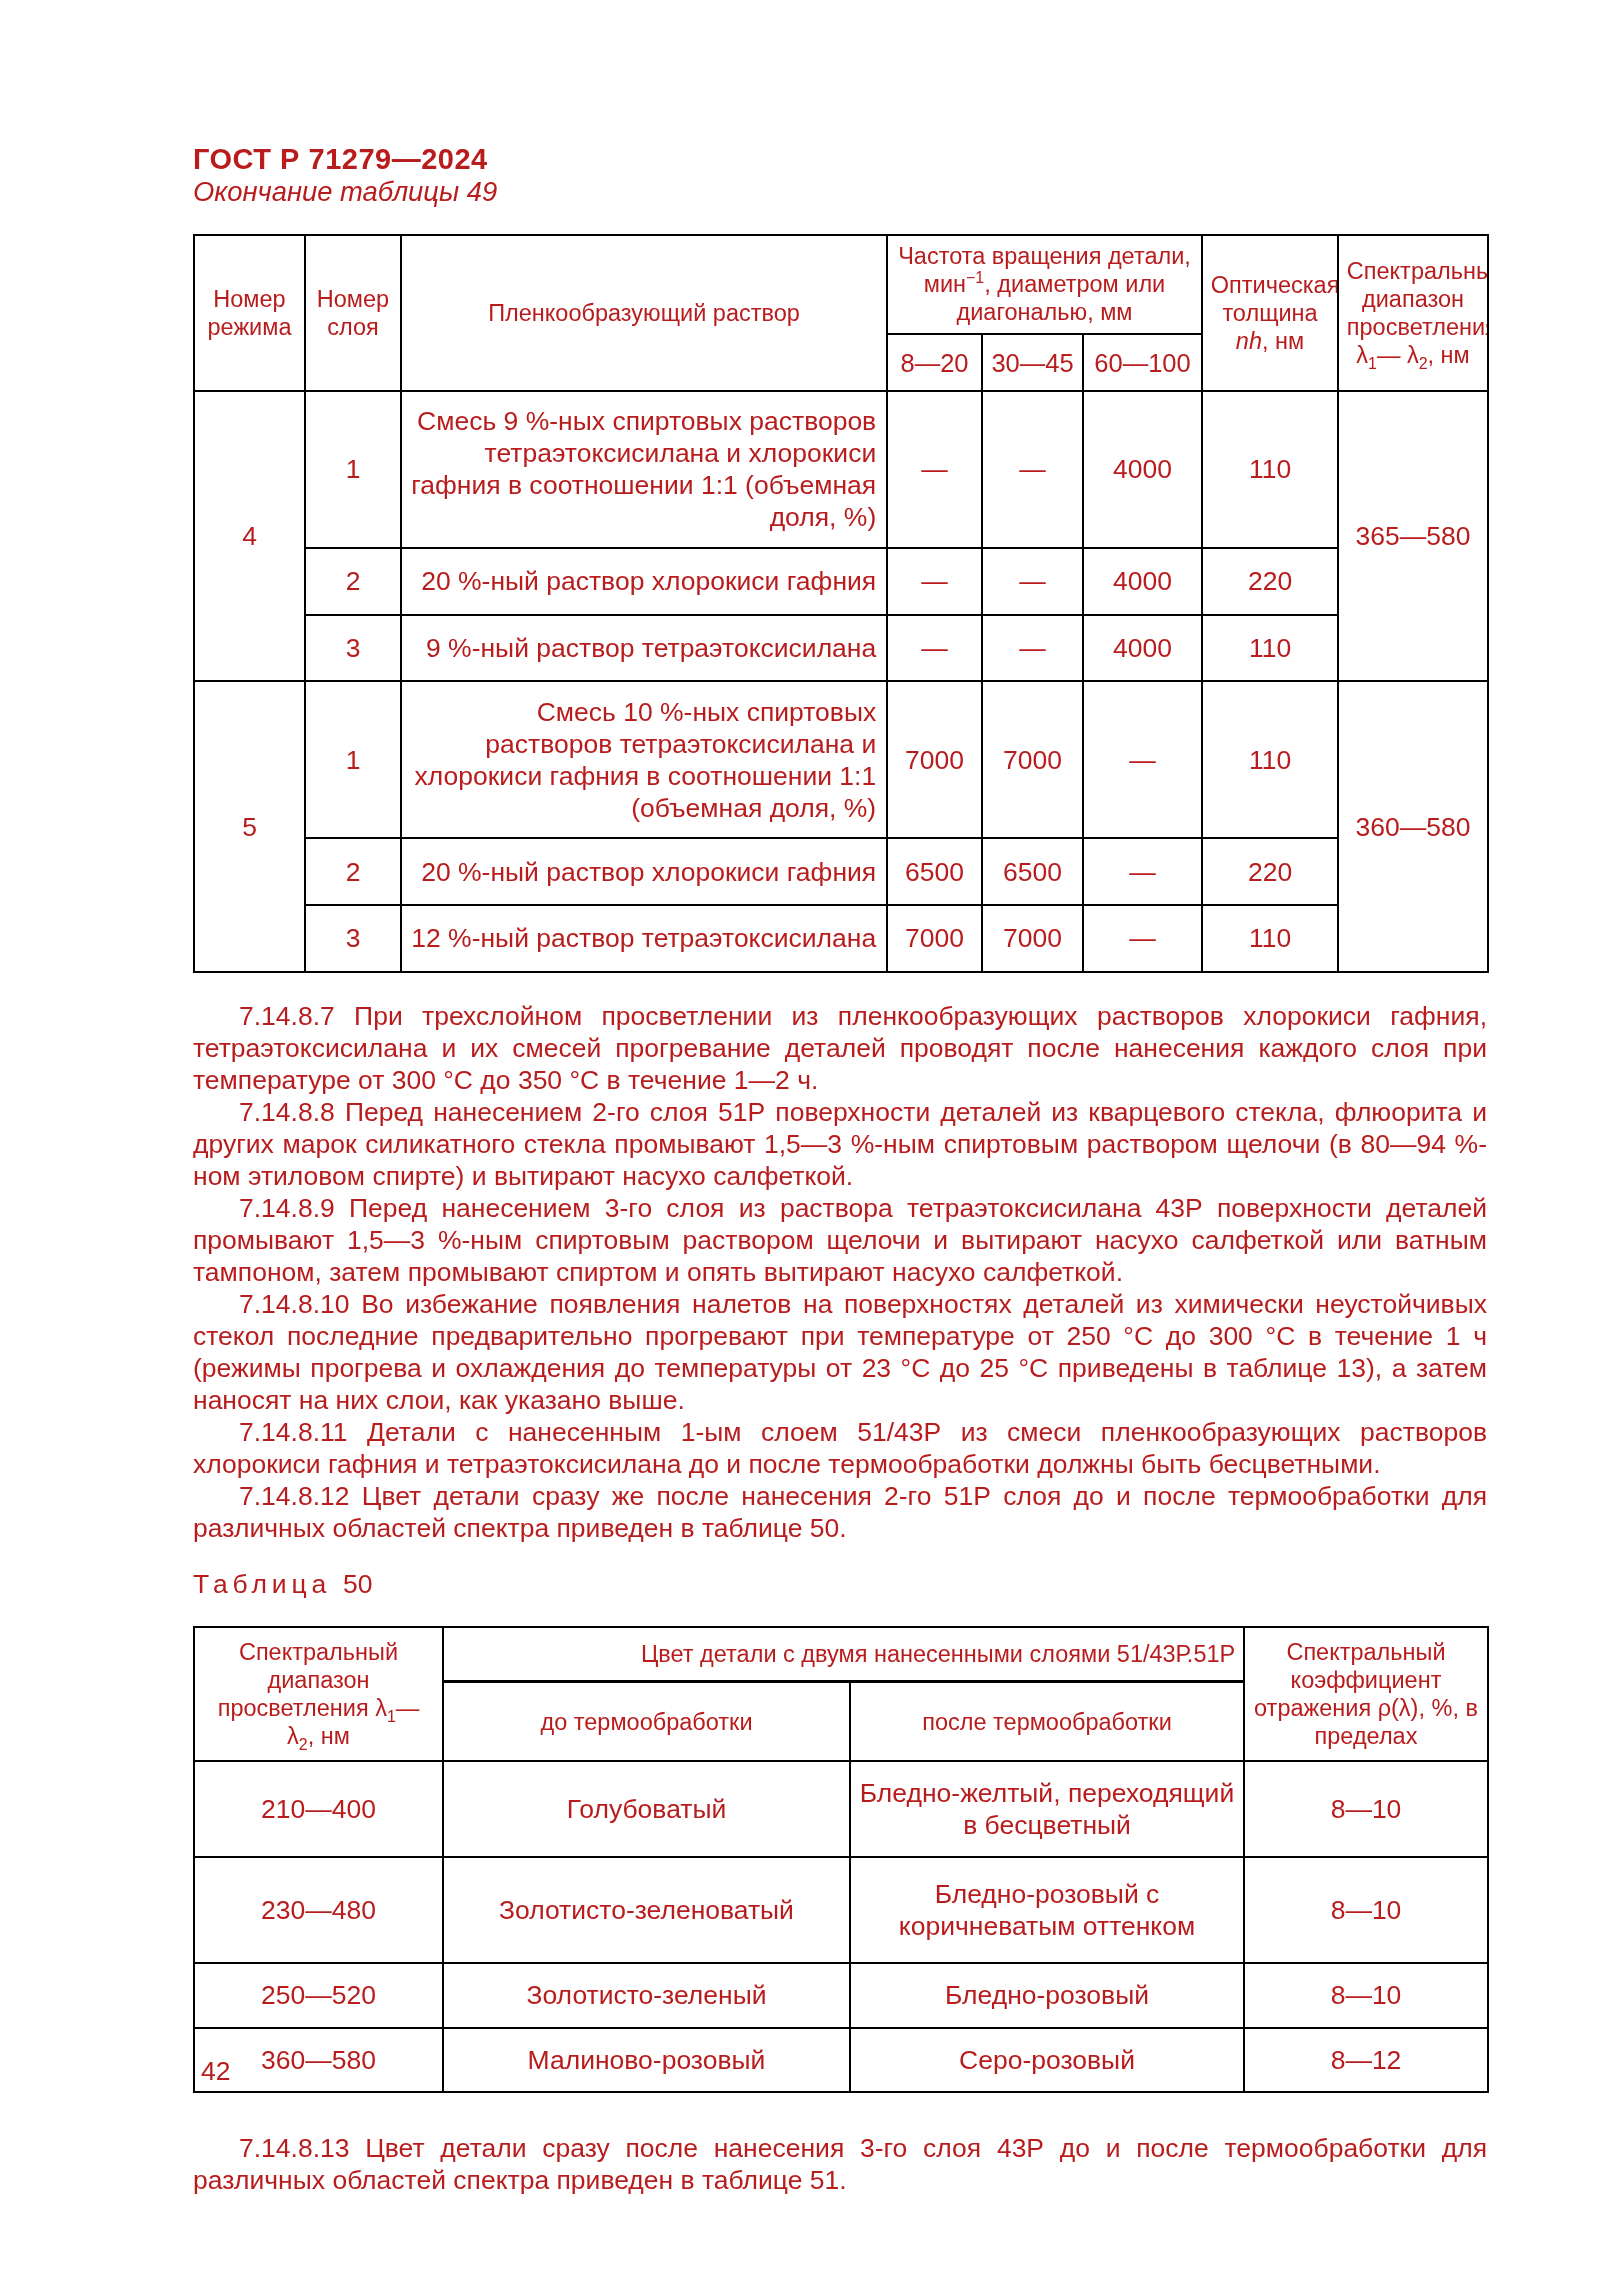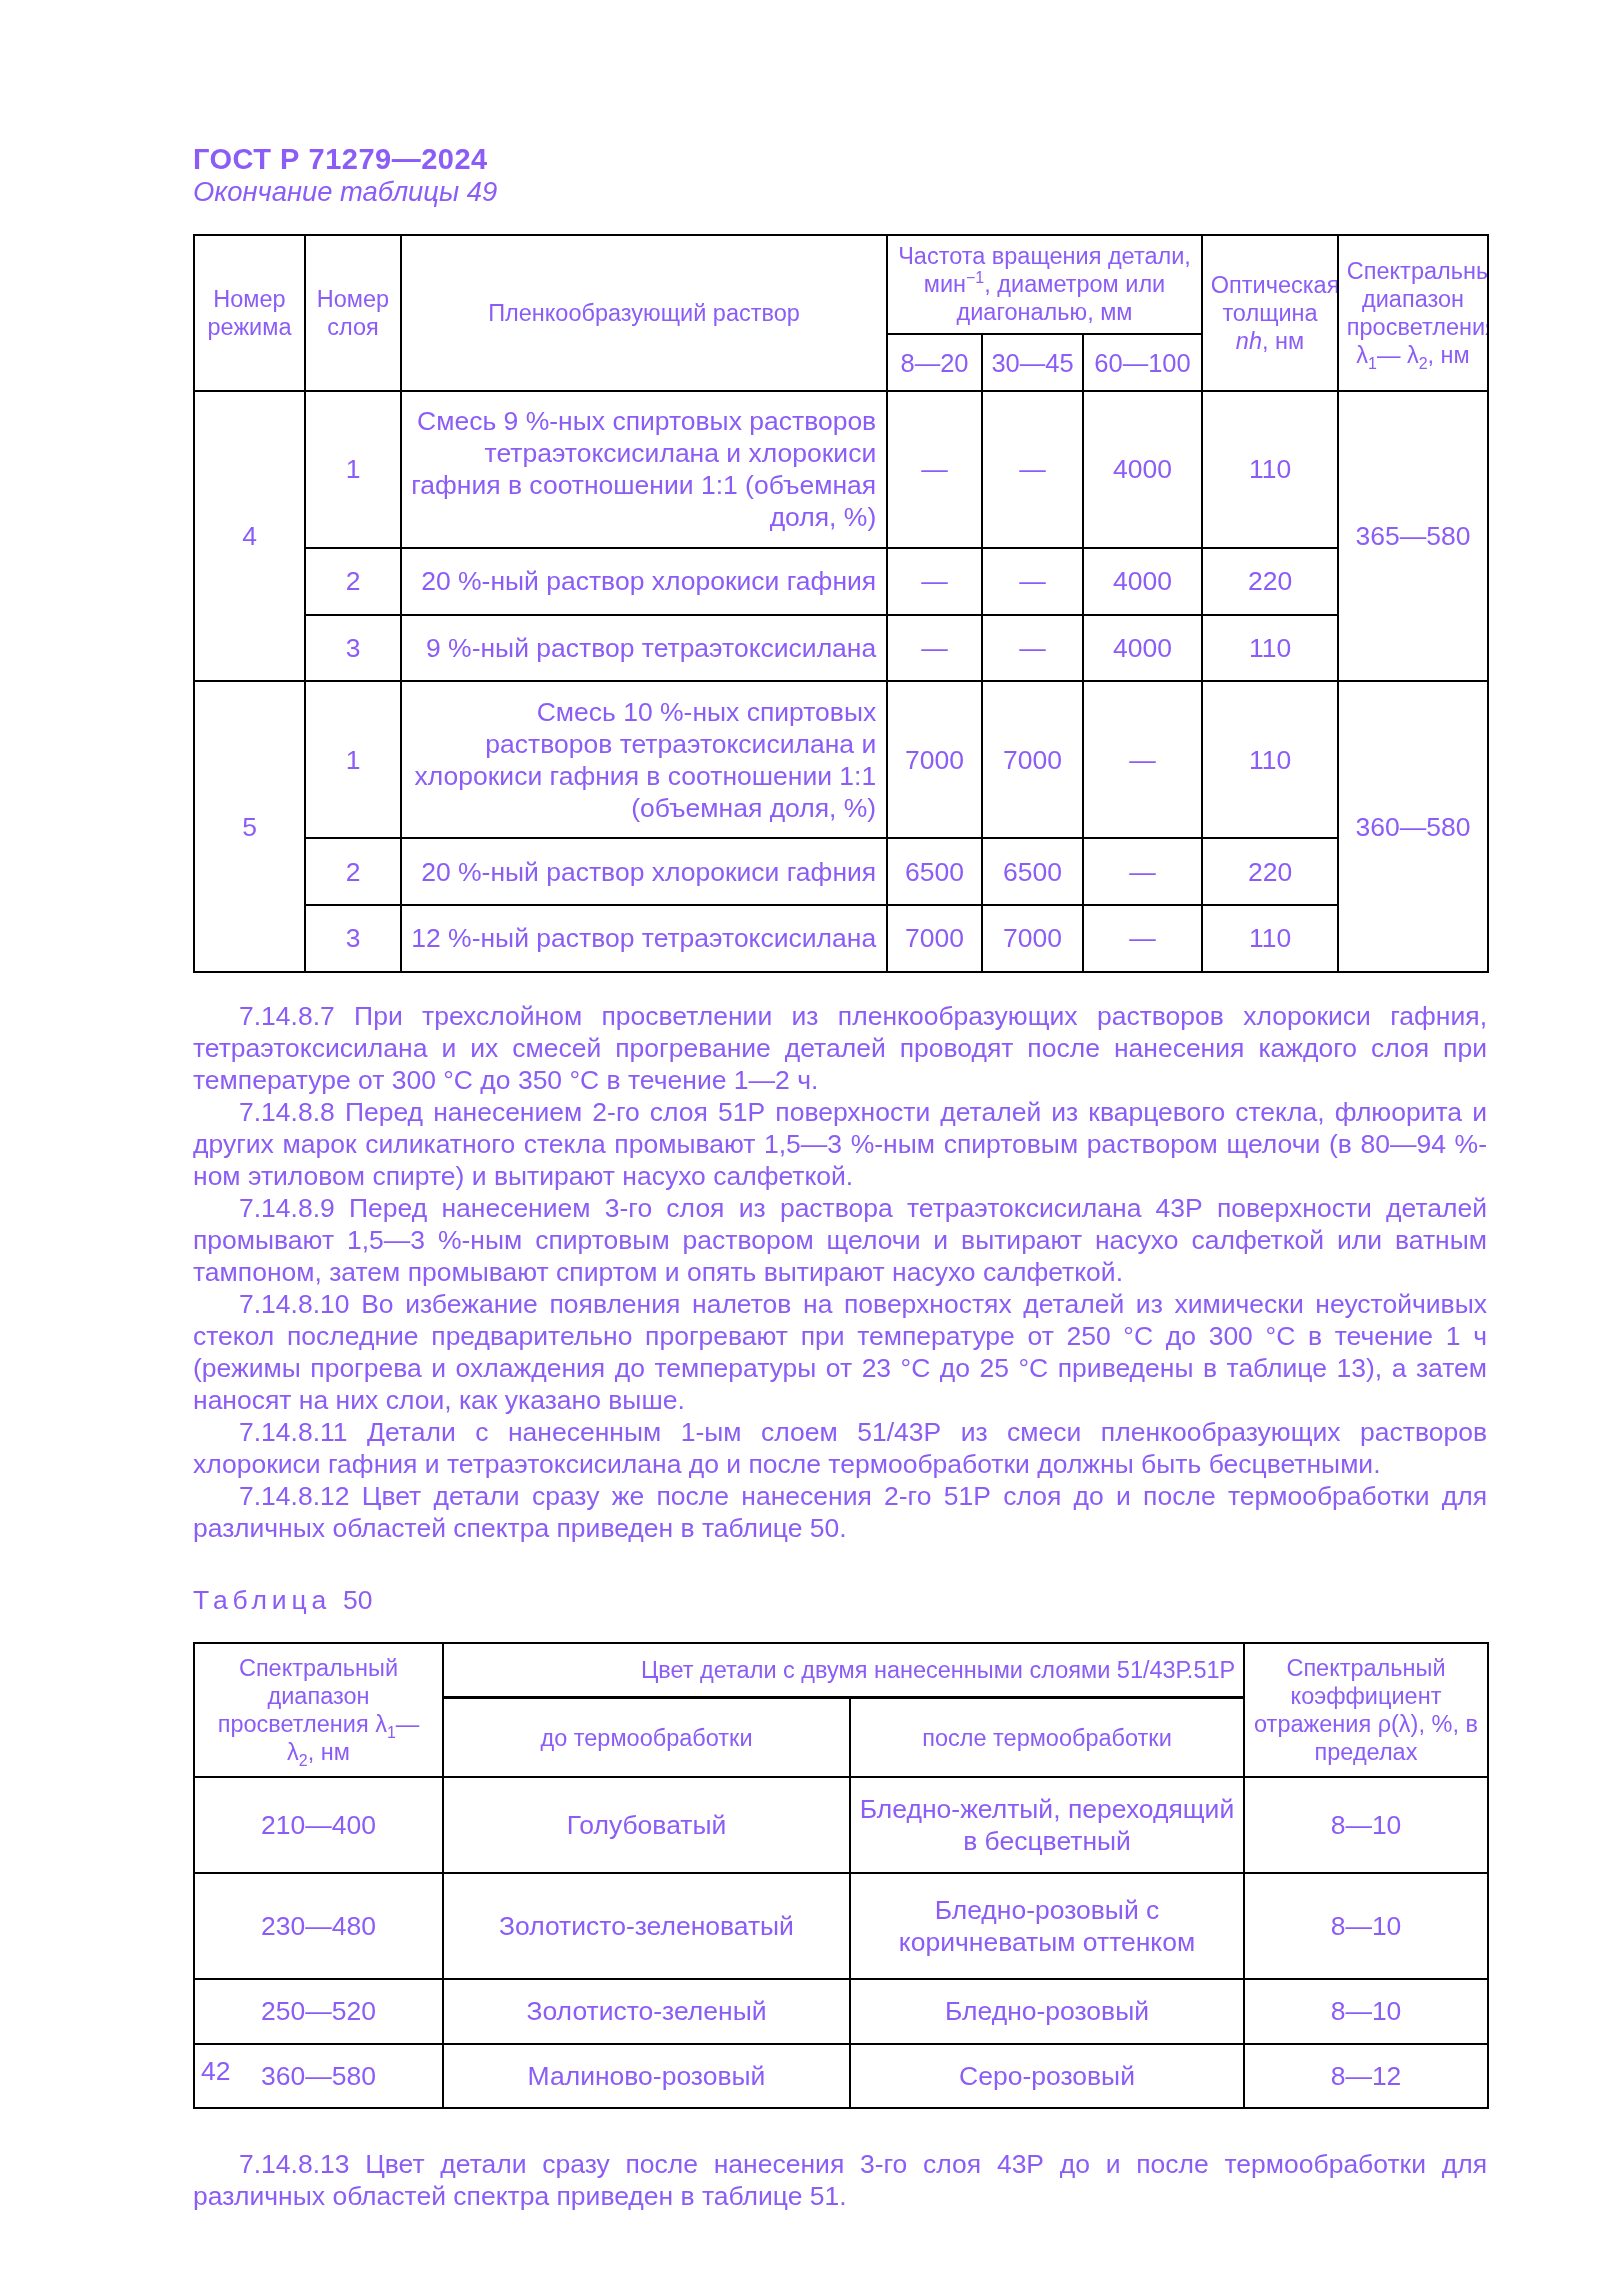--- a/index.html
+++ b/index.html
@@ -1,18 +1,18 @@
 <!DOCTYPE html>
 <html><head>
 <meta charset="utf-8">
 <style>
   html,body { margin:0; padding:0; background:#888; }
   .page {
     width:1621px; height:2293px; position:relative;
-    background:#ffffff; color:#8b5cf6;
+    background:#ffffff; color:#b91c1c;
     font-family:"Liberation Sans","DejaVu Sans",sans-serif;
     overflow:hidden;
   }
   .content { position:absolute; left:193px; top:0; width:1294px; }
   .doc-header { margin-top:143px; font-weight:bold; font-size:29px; letter-spacing:0.5px; }
   .cont-caption { font-style:italic; font-size:27.4px; }
 
   table { border-collapse:collapse; table-layout:fixed; width:1294px; }
   td { border:2px solid #000; vertical-align:middle; text-align:center;
        font-size:26.5px; line-height:32px; padding:5.9px 7.8px; overflow:hidden; }
@@ -24,21 +24,21 @@
   .t49 tr.rbig td { height:143px; }
   .t49 tr.rsmall td { height:53px; }
   .t49 tr.bodyfirst td, .t49 td.thick-top { border-top:2.9px solid #000; }
   sup { font-size:0.68em; vertical-align:super; line-height:0; }
   sub { font-size:0.68em; vertical-align:sub; line-height:0; }
   .it { font-style:italic; }
 
   .paras { margin-top:27.4px; }
   .body-p { margin:0; font-size:26.5px; line-height:32px; text-align:justify; text-indent:46px; }
 
-  .t50-caption { margin-top:41px; font-size:26.5px; }
+  .t50-caption { margin-top:25px; font-size:26.5px; }
   .t50-caption .word { letter-spacing:4.9px; }
   .t50-caption .num { margin-left:11.8px; }
   .t50 { margin-top:25.5px; border:2.9px solid #000; }
   .t50 td.hc { font-size:23.5px; line-height:28px; }
   .t50 tr.h1 td { height:41px; }
   .t50 tr.h2 td { height:65px; }
   .t50 td.span-bottom { border-bottom:3.9px solid #000;text-align:right; }
   .t50 tr.bodyfirst td, .t50 td.thick-top { border-top:2.9px solid #000; }
   .t50 tr.r1 td { height:82px; }
   .t50 tr.r2 td { height:92px; }

